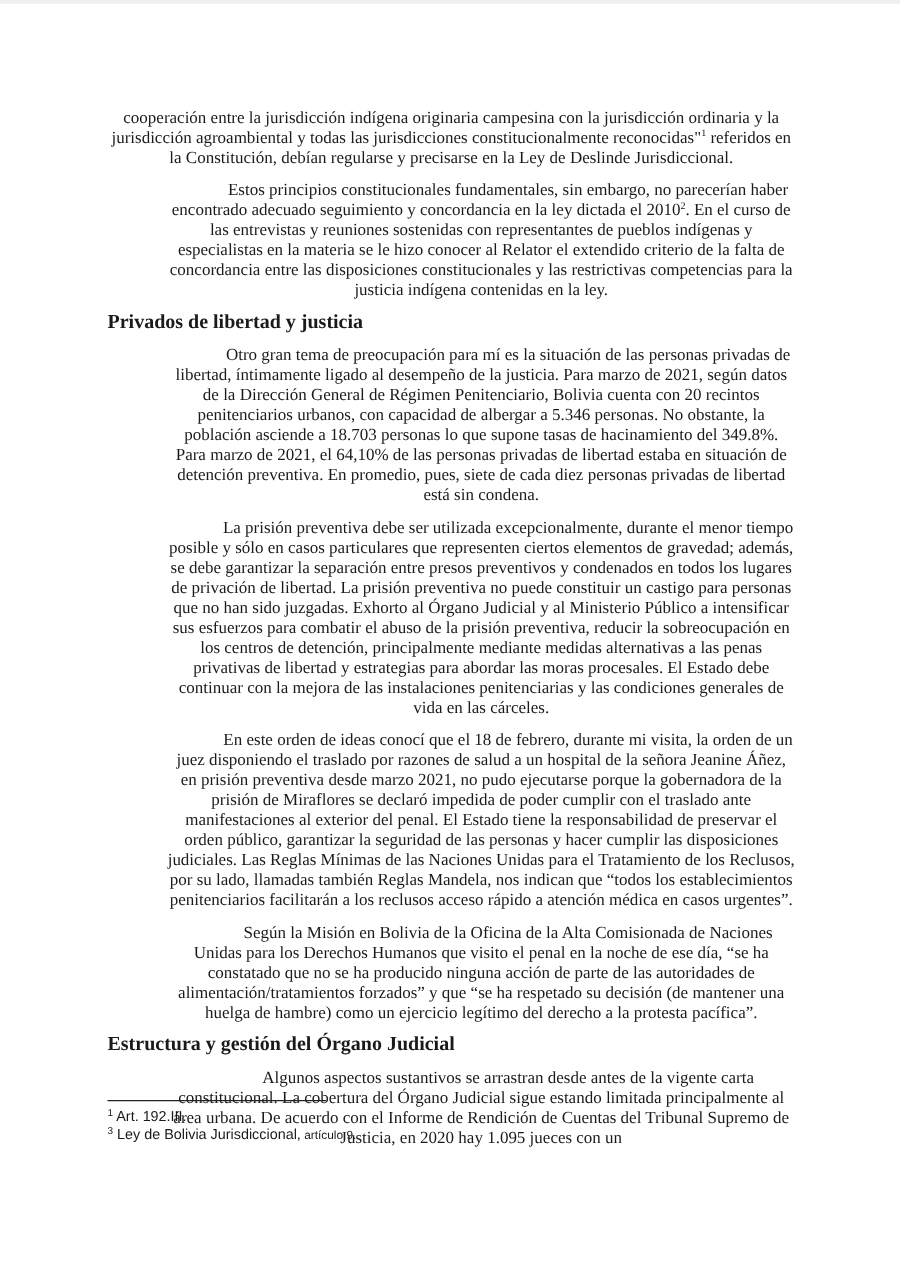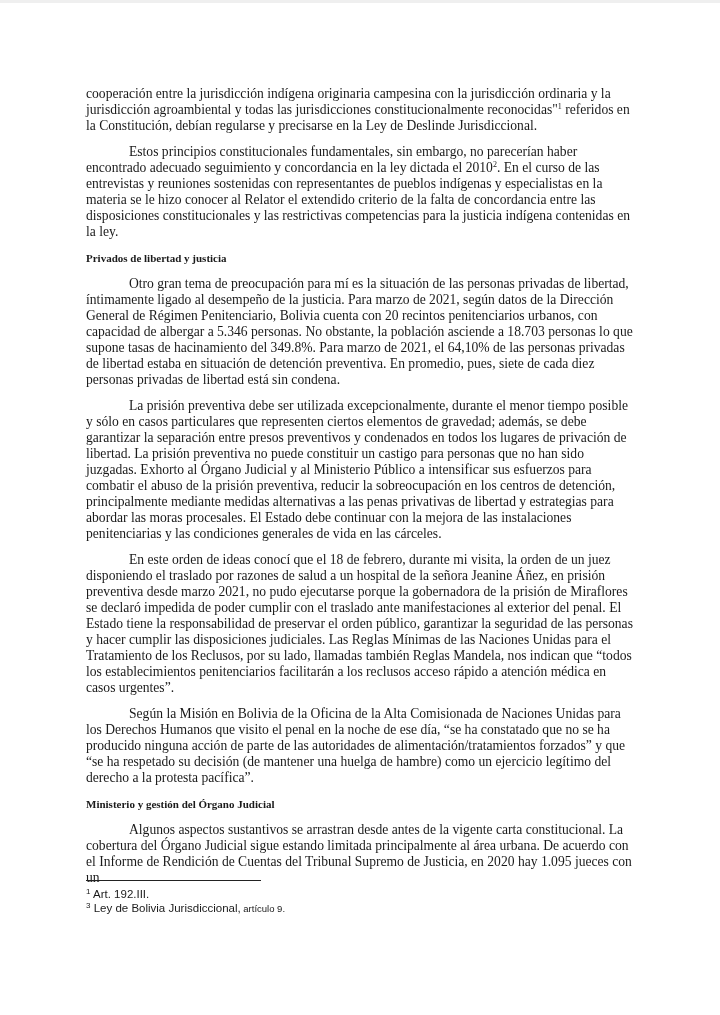--- a/index.html
+++ b/index.html
@@ -25,27 +25,29 @@
       top: 86px;
       width: 550px;
       font-family: "Liberation Serif", serif;
       font-size: 13.6px;
       line-height: 16px;
       color: #1a1a1a;
       text-align: left;
     }
     .page p {
       margin: 0 0 10px 0;
+      text-align: center;
     }
     .page p.indent {
       text-indent: 43px;
+      margin-left: 48px;
     }
     .page h2 {
       font-family: "Liberation Serif", serif;
-      font-size: 11px;
+      font-size: 16px;
       font-weight: bold;
       line-height: 16px;
       margin: 0 0 10px 0;
     }
     sup {
       font-size: 8px;
       line-height: 0;
       vertical-align: 5px;
     }
     .footnotes {
@@ -88,21 +90,21 @@
   <p class="indent"><span>Estos principios constitucionales fundamentales, sin embargo, no parecerían haber encontrado adecuado seguimiento y concordancia en la ley  dictada el 2010</span><sup>2</sup><span>. En el curso de las entrevistas y reuniones sostenidas con representantes de pueblos indígenas y especialistas en la materia se le hizo conocer al Relator el extendido criterio de la falta de concordancia entre las disposiciones constitucionales y las restrictivas competencias para la justicia indígena contenidas en la ley.</span></p>
 
 
   <h2>Privados de libertad y justicia</h2>
 
   <p class="indent">Otro gran tema de preocupación para mí es la situación de las personas privadas de libertad, íntimamente ligado al desempeño de la justicia. Para marzo de 2021, según datos de la Dirección General de Régimen Penitenciario, Bolivia cuenta con 20 recintos penitenciarios urbanos, con capacidad de albergar a 5.346 personas. No obstante, la población asciende a 18.703 personas lo que supone tasas de hacinamiento del 349.8%. Para marzo de 2021, el 64,10% de las personas privadas de libertad estaba en situación de detención preventiva. En promedio, pues, siete de cada diez personas privadas de libertad está sin condena.</p>
   <p class="indent">La prisión preventiva debe ser utilizada excepcionalmente, durante el menor tiempo posible y sólo en casos particulares que representen ciertos elementos de gravedad; además, se debe garantizar la separación entre presos preventivos y condenados en todos los lugares de privación de libertad. La prisión preventiva no puede constituir un castigo para personas que no han sido juzgadas. Exhorto al Órgano Judicial y al Ministerio Público a intensificar sus esfuerzos para combatir el abuso de la prisión preventiva, reducir la sobreocupación en los centros de detención, principalmente mediante medidas alternativas a las penas privativas de libertad y estrategias para abordar las moras procesales. El Estado debe continuar con la mejora de las instalaciones penitenciarias y las condiciones generales de vida en las cárceles.</p>
   <p class="indent">En este orden de ideas conocí que el 18 de febrero, durante mi visita, la orden de un juez disponiendo el traslado por razones de salud a un hospital de la señora Jeanine Áñez, en prisión preventiva desde marzo 2021, no pudo ejecutarse porque la gobernadora de la prisión de Miraflores se declaró impedida de poder cumplir con el traslado ante manifestaciones al exterior del penal. El Estado tiene la responsabilidad de preservar el orden público, garantizar la seguridad de las personas y hacer cumplir las disposiciones judiciales. Las Reglas Mínimas de las Naciones Unidas para el Tratamiento de los Reclusos, por su lado, llamadas también Reglas Mandela, nos indican que “todos los establecimientos penitenciarios facilitarán a los reclusos acceso rápido a atención médica en casos urgentes”.</p>
   <p class="indent">Según la Misión en Bolivia de la Oficina de la Alta Comisionada de Naciones Unidas para los Derechos Humanos que visito el penal en la noche de ese día, “se ha constatado que no se ha producido ninguna acción de parte de las autoridades de alimentación/tratamientos forzados” y que “se ha respetado su decisión (de mantener una huelga de hambre) como un ejercicio legítimo del derecho a la protesta pacífica”.</p>
 
-  <h2>Ministerio y gestión del Órgano Judicial</h2>
+  <h2>Estructura y gestión del Órgano Judicial</h2>
 
   <p class="indent">Algunos aspectos sustantivos se arrastran desde antes de la vigente carta constitucional. La cobertura del Órgano Judicial sigue estando limitada principalmente al área urbana. De acuerdo con el Informe de Rendición de Cuentas del Tribunal Supremo de Justicia, en 2020 hay 1.095 jueces con un</p>
 </div>
 
 <div class="footnotes">
   <div class="fn-rule"></div>
   <div class="fn"><span class="num">1</span> <span>Art. 192.III.</span></div>
   <div class="fn"><span class="num">3</span> <span>Ley de Bolivia Jurisdiccional,</span><span class="small"> artículo 9.</span></div>
 </div>
 

